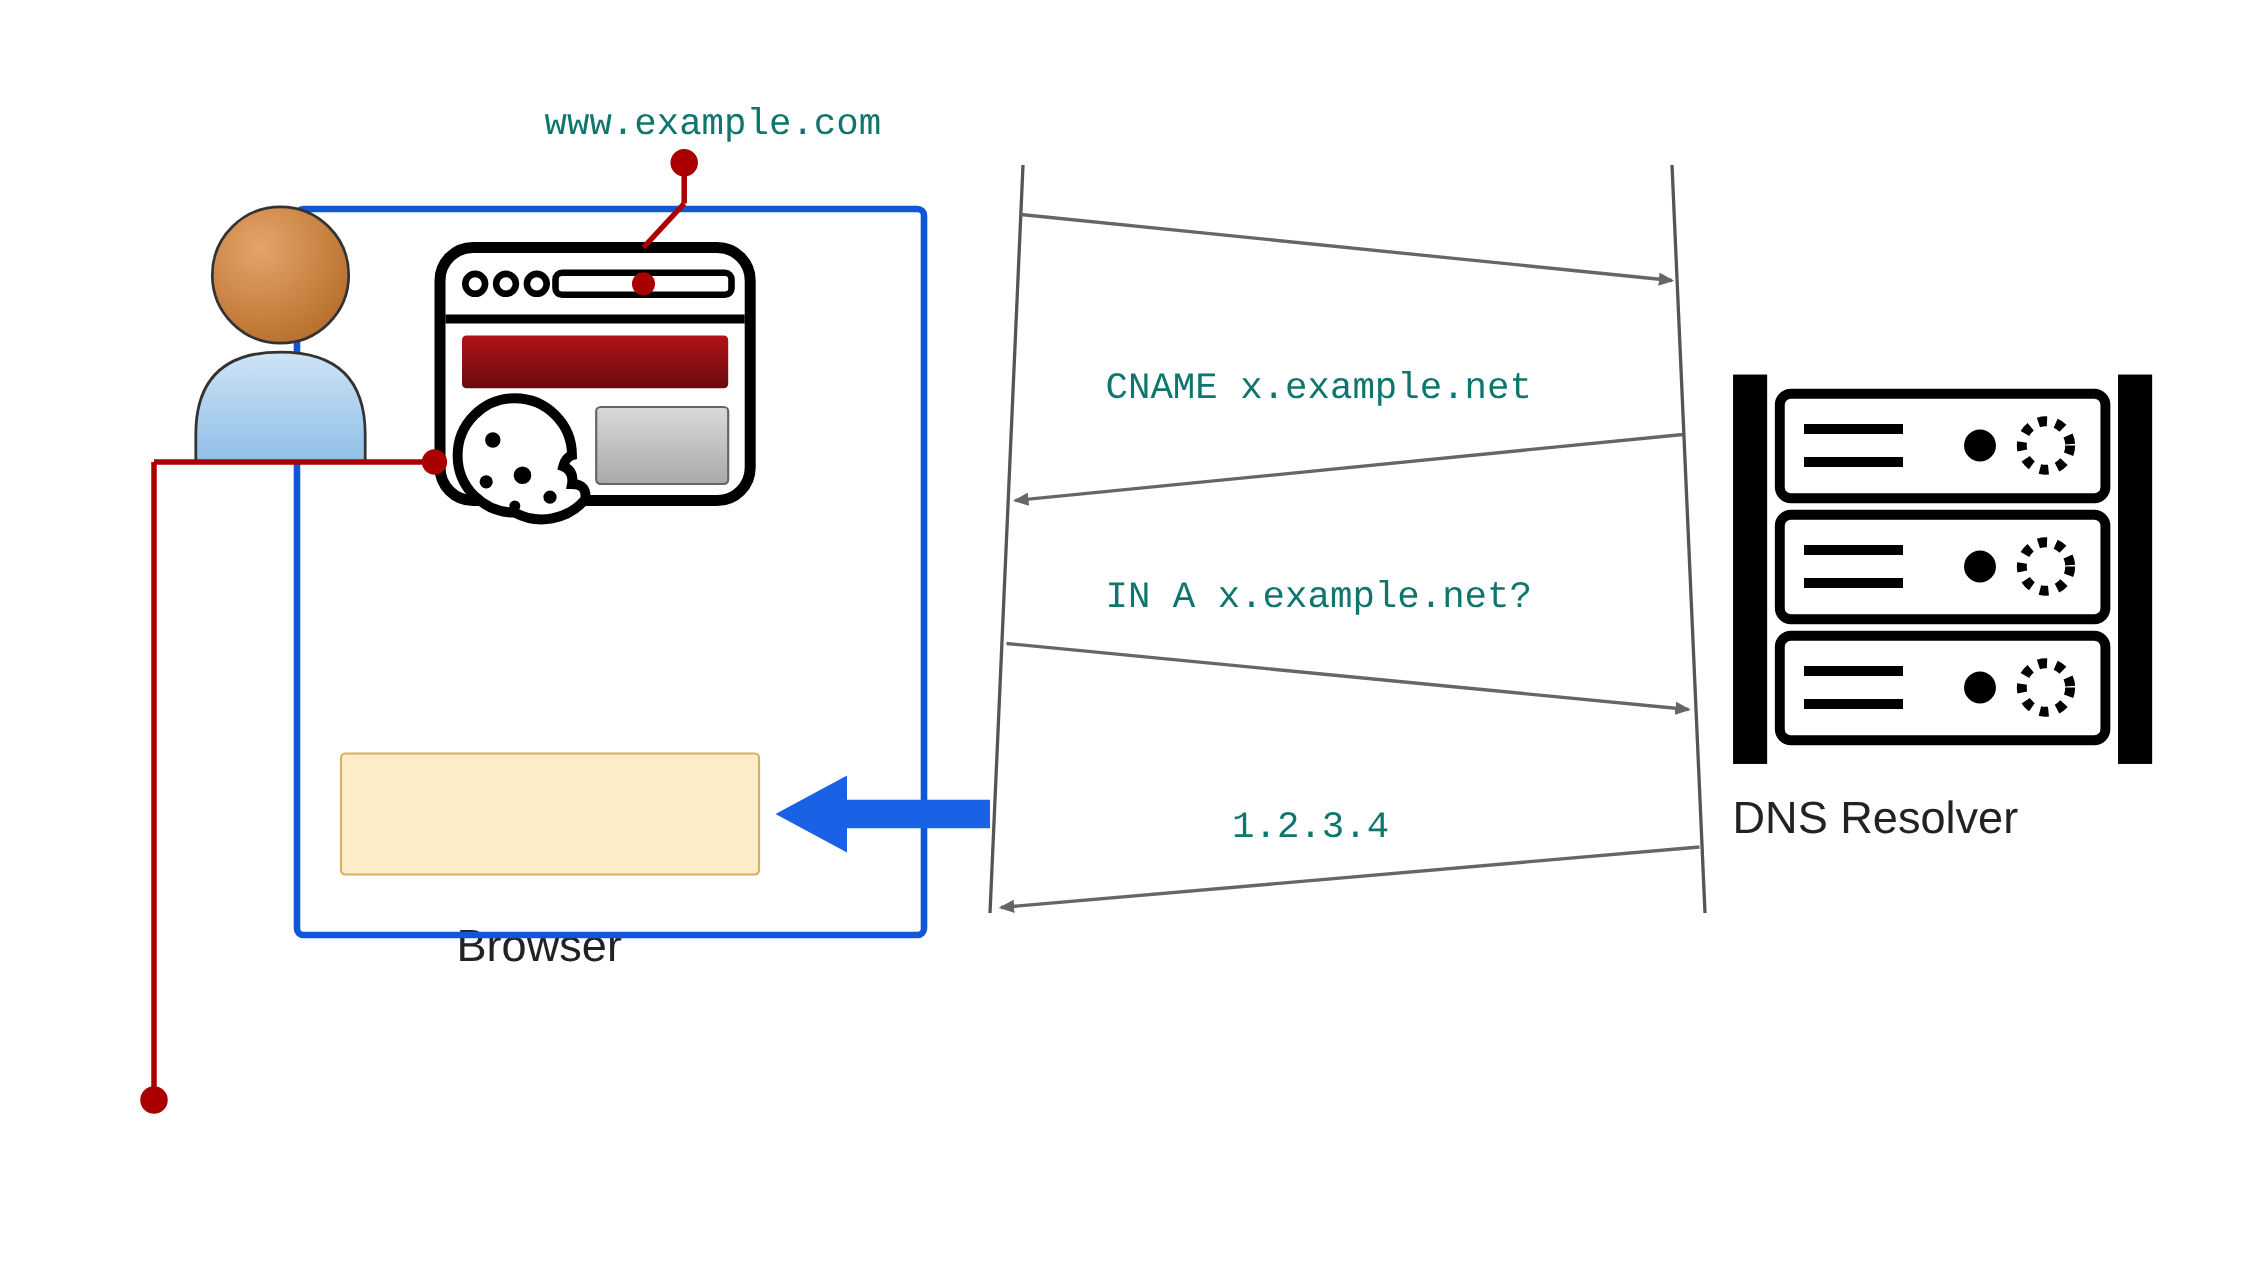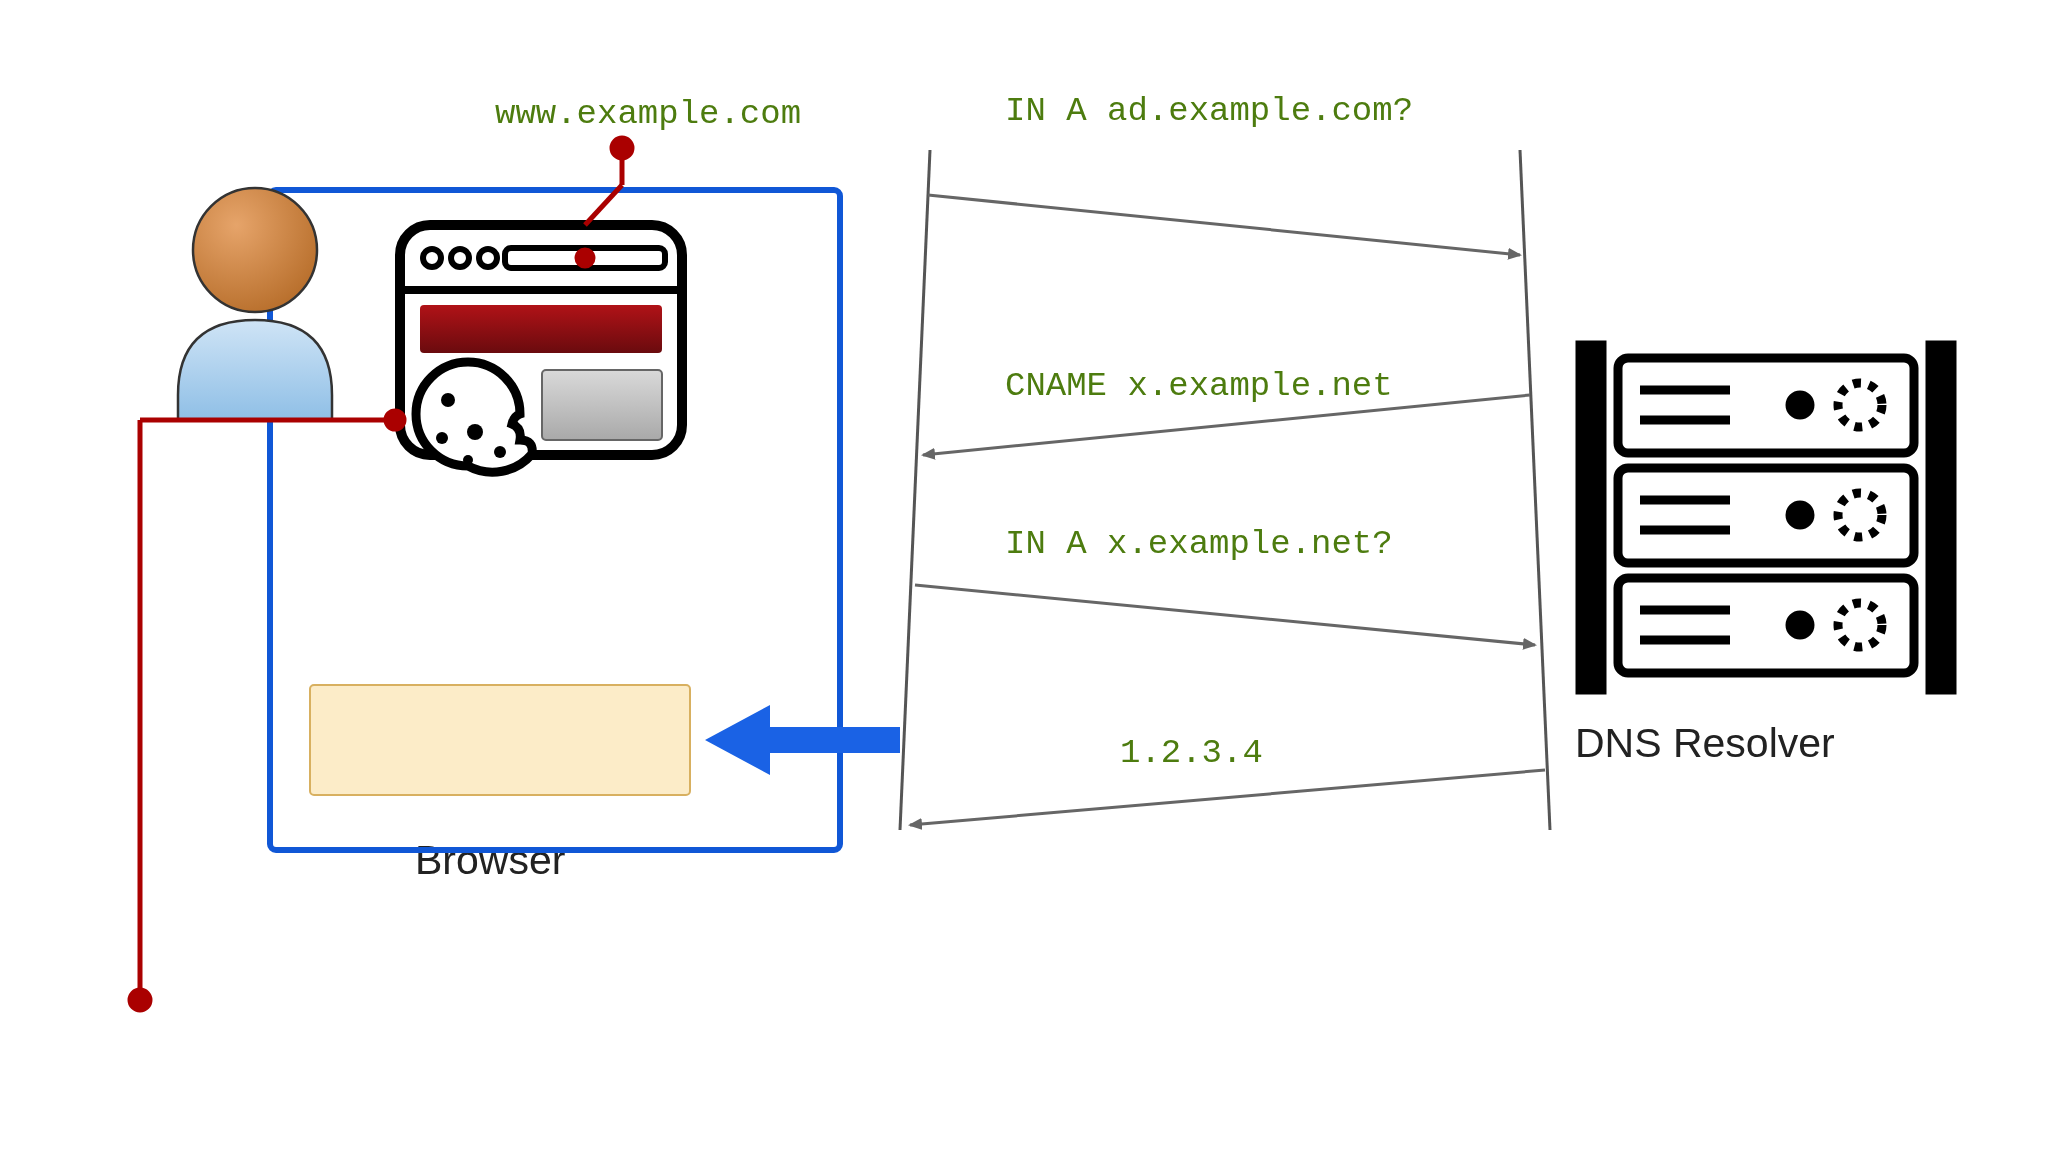--- a/index.html
+++ b/index.html
@@ -11,40 +11,39 @@
     font-family: "Helvetica Neue", Arial, sans-serif;
   }
   .stage {
     position: relative;
     width: 2048px;
     height: 1163px;
   }
   .mono {
     font-family: "Courier New", Courier, monospace;
     font-size: 34px;
-    color: #4d7c0f;
+    color: #0f766e;
     white-space: pre;
   }
   .sans-label {
     font-family: "Helvetica Neue", Arial, sans-serif;
     font-size: 41px;
     color: #222;
   }
   svg { position: absolute; left: 0; top: 0; }
   .abs { position: absolute; }
 </style>
 </head>
 <body>
 
 <div class="stage">
 
   <div class="abs mono" style="left:495px; top:95px;">www.example.com</div>
 
-  <div class="abs mono" style="left:1005px; top:92px;">IN A ad.example.com?</div>
-  <div class="abs mono" style="left:1005px; top:335px;margin-top:32px;">CNAME x.example.net</div>
+  <div class="abs mono" style="left:1005px; top:335px;">CNAME x.example.net</div>
   <div class="abs mono" style="left:1005px; top:525px;text-align:center;">IN A x.example.net?</div>
   <div class="abs mono" style="left:1120px; top:734px;">1.2.3.4</div>
 
   <div class="abs mono" style="left:332px; top:702px; text-align:center; width:330px;">ad.example.com</div>
   <div class="abs mono" style="left:332px; top:745px; text-align:center; width:330px;">is at 1.2.3.4</div>
 
   <div class="abs sans-label" style="left:415px; top:837px;">Browser</div>
 
   <div class="abs sans-label" style="left:1575px; top:720px;">DNS Resolver</div>
 

